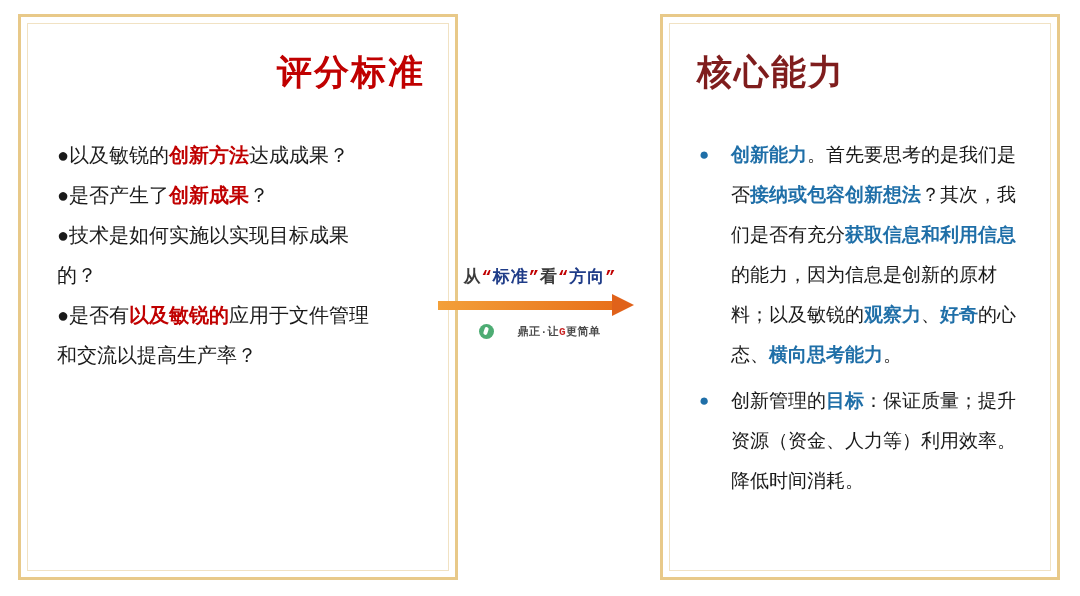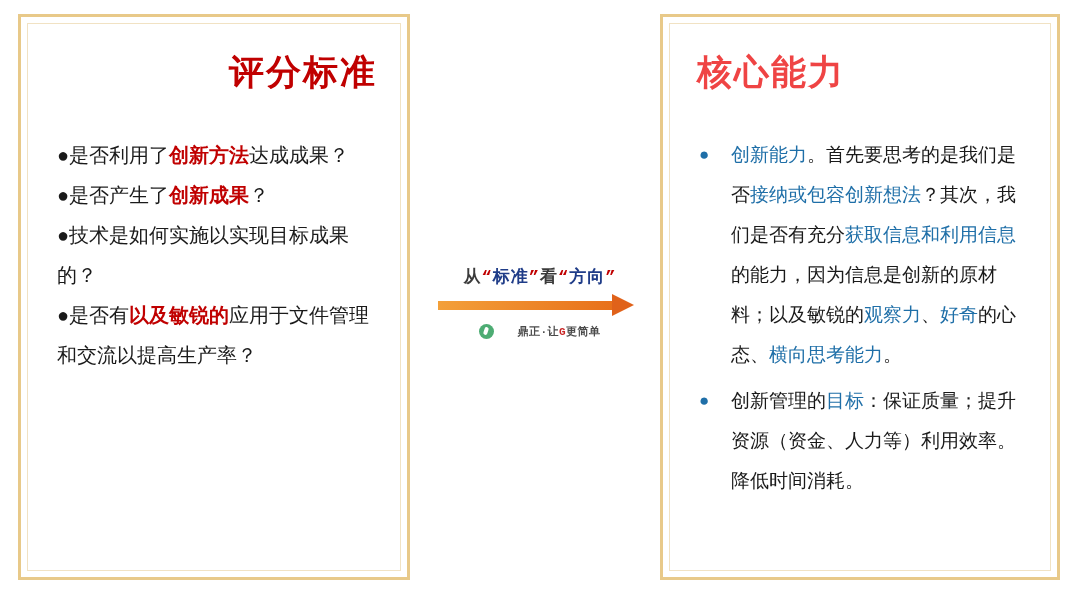--- a/index.html
+++ b/index.html
@@ -19,21 +19,21 @@
     width: 1080px;
     height: 596px;
     background: #ffffff;
   }
 
   
   .panel-left {
     position: absolute;
     left: 18px;
     top: 14px;
-    width: 392px;
+    width: 440px;
     height: 566px;
     border: 3px solid #e8c989;
     box-sizing: border-box;
     background: #ffffff;
   }
   .panel-left .inner-line {
     position: absolute;
     left: 6px;
     top: 6px;
     right: 6px;
@@ -88,21 +88,21 @@
     bottom: 6px;
     border: 1px solid #f1e2c3;
     pointer-events: none;
   }
   .panel-right-title {
     position: absolute;
     left: 34px;
     top: 32px;
     font-size: 35px;
     font-weight: bold;
-    color: #ef4444;
+    color: #7f1d1d;
     letter-spacing: 2px;
   }
   .right-body {
     position: absolute;
     left: 30px;
     top: 118px;
     width: 340px;
     font-size: 19px;
     line-height: 40px;
     color: #1a1a1a;
@@ -114,21 +114,21 @@
   }
   .ritem .rdot {
     position: absolute;
     left: 6px;
     top: 0;
     color: #1f6fa8;
     font-size: 17px;
   }
   .hl-blue {
     color: #1f6fa8;
-    font-weight: normal;
+    font-weight: bold;
   }
 
   
   .center {
     position: absolute;
     left: 430px;
     top: 265px;
     width: 220px;
     text-align: center;
     font-family: Liberation Mono, monospace;
@@ -209,21 +209,21 @@
 </style>
 </head>
 <body>
 
 <div class="slide">
 
   <div class="panel-left">
     <div class="inner-line"></div>
     <div class="panel-left-title">评分标准</div>
     <div class="left-body" id="left-body">
-        <p><span>●是否利用了</span><span class="hl-red">创新方法</span><span>达成成果？</span></p>
+        <p><span>●以及敏锐的</span><span class="hl-red">创新方法</span><span>达成成果？</span></p>
         <p><span>●是否产生了</span><span class="hl-red">创新成果</span><span>？</span></p>
         <p><span>●技术是如何实施以实现目标成果的？</span></p>
         <p><span>●是否有</span><span class="hl-red">以及敏锐的</span><span>应用于文件管理和交流以提高生产率？</span></p>
       </div>
   </div>
 
   <div class="center">
     <div class="center-caption" id="center-caption"><span>从</span><span class="q">“</span><span class="kw">标准</span><span class="q">”</span><span>看</span><span class="q">“</span><span class="kw">方向</span><span class="q">”</span></div>
     <div class="arrow-wrap">
       <div class="arrow-bar"></div>

